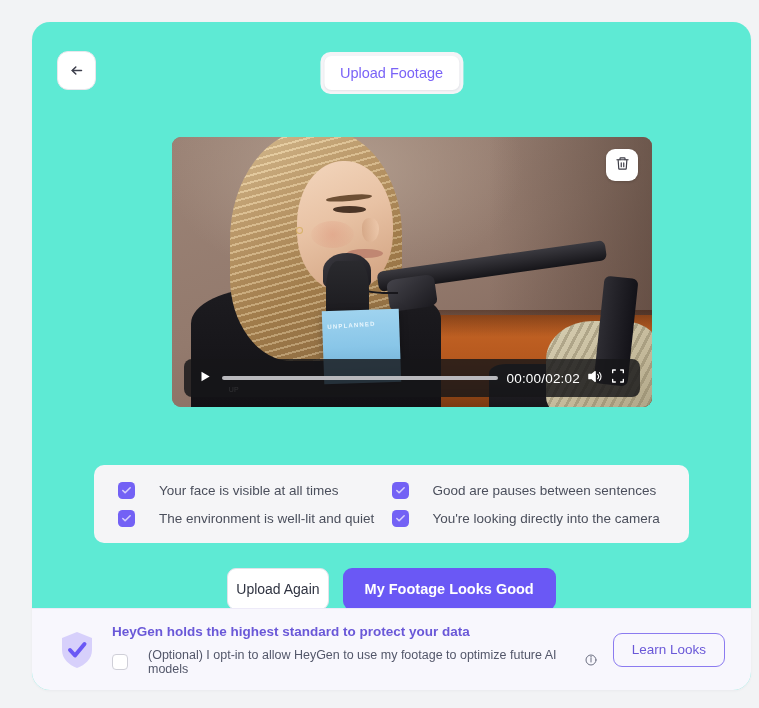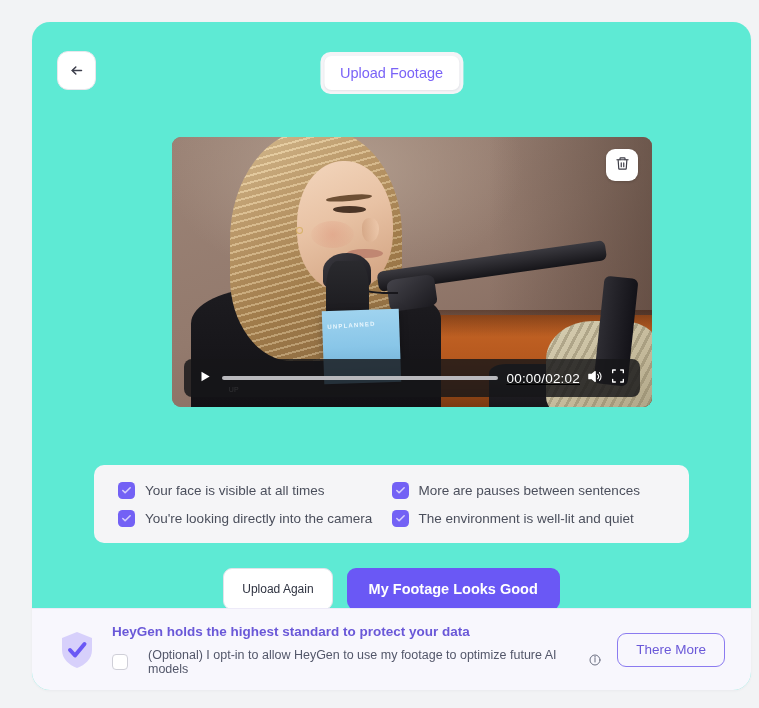--- a/index.html
+++ b/index.html
@@ -248,21 +248,20 @@
   .controls {
     position: absolute;
     left: 12px; right: 12px; bottom: 10px;
     height: 38px;
     background: rgba(22,22,24,0.82);
     border-radius: 8px;
     display: flex;
     align-items: center;
     padding: 0 12px;
     gap: 4px;
-    text-decoration: underline;
   }
   .ctrl-play { width: 18px; height: 18px; display:flex; align-items:center; justify-content:center; cursor:pointer; }
   .ctrl-bar {
     flex: 1;
     height: 4px;
     background: #b9b9bd;
     border-radius: 3px;
     cursor: pointer;
     margin: 0 4px;
   }
@@ -287,44 +286,44 @@
     left: 62px; top: 443px;
     width: 595px; height: 78px;
     background: #f5f5f7;
     border-radius: 10px;
     display: grid;
     grid-template-columns: 1fr 1fr;
     align-content: center;
     row-gap: 11px;
     padding: 0 24px;
   }
-  .req-item { display: flex; align-items: center; gap: 10px; }
+  .req-item { display: flex; align-items: center; gap: 24px; }
   .cbx {
     width: 17px; height: 17px;
     border-radius: 4.5px;
     background: #7361f5;
     display: flex; align-items: center; justify-content: center;
     flex: none;
     cursor: pointer;
   }
   .req-label { font-size: 13.5px; color: #4b4f5c; }
 
   
   .actions {
     position: absolute;
     left: 0; right: 0; top: 546px;
     display: flex; justify-content: center; gap: 14px;
   }
   .btn-secondary {
     height: 42px;
-    padding: 0 18px;
+    padding: 0 8px;
     border: 1px solid #e2e2e9;
     border-radius: 9px;
     background: #fff;
-    font-size: 12px;
+    font-size: 14px;
     color: #2f3341;
     cursor: pointer;
     display:flex; align-items:center;
   }
   .btn-primary {
     height: 42px;
     padding: 4px 22px;
     border: none;
     border-radius: 9px;
     background: #6a58f5;
@@ -496,37 +495,37 @@
             </svg>
         </span>
         <span class="req-label">Your face is visible at all times</span>
       </div>
       <div class="req-item">
         <span class="cbx">
           <svg width="11" height="11" viewBox="0 0 24 24" fill="none" stroke="#d6cffb" stroke-width="3.4" stroke-linecap="round" stroke-linejoin="round">
               <polyline points="20,6 9,17 4,12"></polyline>
             </svg>
         </span>
-        <span class="req-label">More are pauses between sentences</span>
+        <span class="req-label">Good are pauses between sentences</span>
+      </div>
+      <div class="req-item">
+        <span class="cbx">
+          <svg width="11" height="11" viewBox="0 0 24 24" fill="none" stroke="#d6cffb" stroke-width="3.4" stroke-linecap="round" stroke-linejoin="round">
+              <polyline points="20,6 9,17 4,12"></polyline>
+            </svg>
+        </span>
+        <span class="req-label">The environment is well-lit and quiet</span>
       </div>
       <div class="req-item">
         <span class="cbx">
           <svg width="11" height="11" viewBox="0 0 24 24" fill="none" stroke="#d6cffb" stroke-width="3.4" stroke-linecap="round" stroke-linejoin="round">
               <polyline points="20,6 9,17 4,12"></polyline>
             </svg>
         </span>
         <span class="req-label">You're looking directly into the camera</span>
-      </div>
-      <div class="req-item">
-        <span class="cbx">
-          <svg width="11" height="11" viewBox="0 0 24 24" fill="none" stroke="#d6cffb" stroke-width="3.4" stroke-linecap="round" stroke-linejoin="round">
-              <polyline points="20,6 9,17 4,12"></polyline>
-            </svg>
-        </span>
-        <span class="req-label">The environment is well-lit and quiet</span>
       </div>
     </div>
 
     <div class="actions">
       <button class="btn-secondary">Upload Again</button>
       <button class="btn-primary">My Footage Looks Good</button>
     </div>
 
     <div class="footer">
       <div class="shield">
@@ -546,17 +545,17 @@
               <svg width="12" height="12" viewBox="0 0 24 24" fill="none" stroke="#6b6f80" stroke-width="2" stroke-linecap="round">
                 <circle cx="12" cy="12" r="10"></circle>
                   <line x1="12" y1="8" x2="12" y2="16"></line>
                   <circle cx="12" cy="5.6" r="0.1"></circle>
               </svg>
             </span>
           </span>
         </div>
       </div>
 
-      <button class="btn-learn">There More</button>
+      <button class="btn-learn">Learn Looks</button>
     </div>
 
   </div>
 </div>
 
 </body></html>

